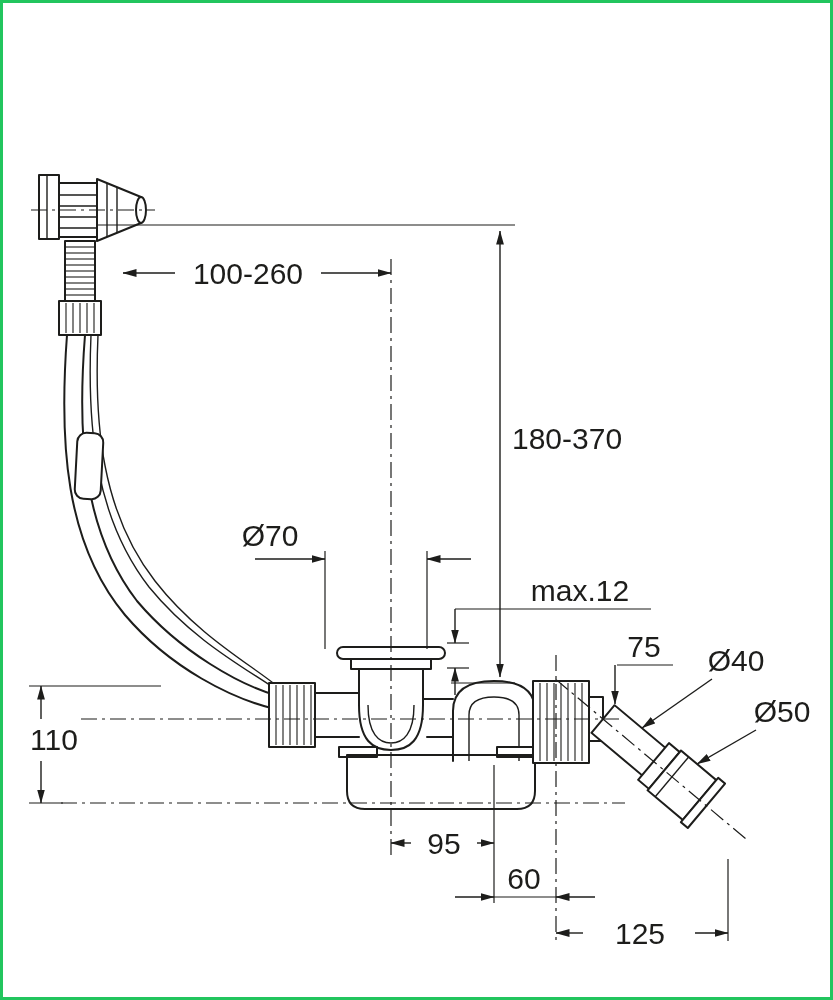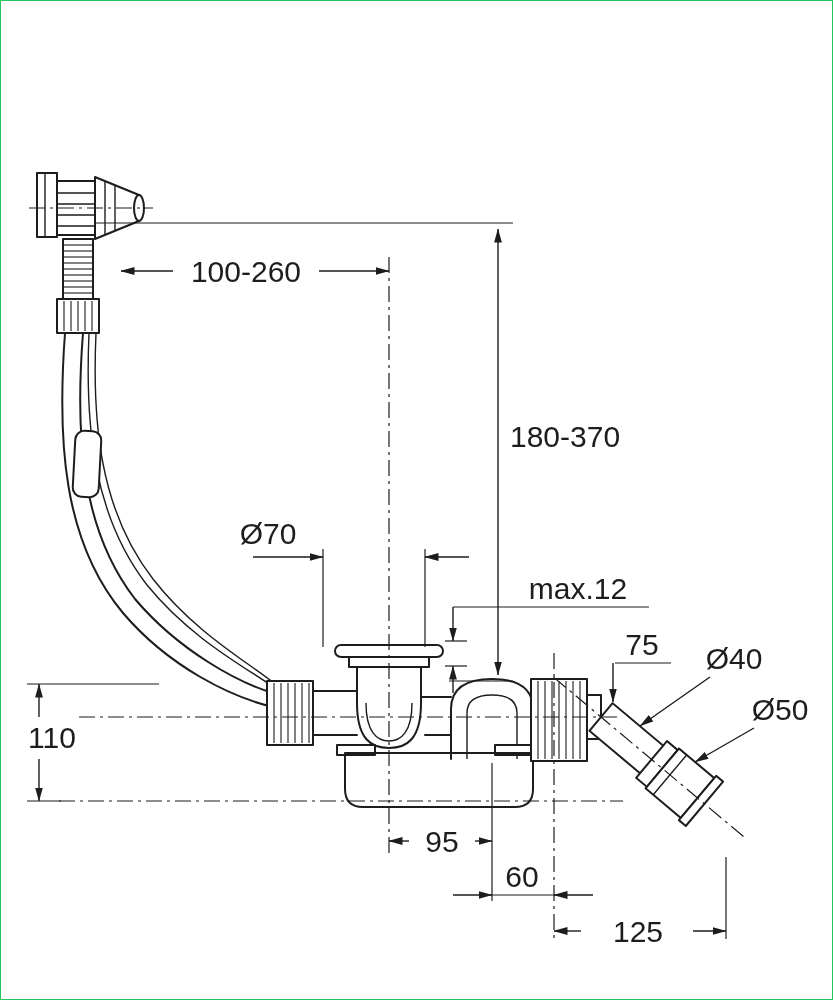--- a/index.html
+++ b/index.html
@@ -1,18 +1,18 @@
 <!DOCTYPE html>
 <html><head>
 <meta charset="utf-8">
 <style>
   html,body{margin:0;padding:0;background:#ffffff;}
   .page{
     width:833px;height:1000px;position:relative;
-    background:#ffffff;border:1px solid #22c55e;box-sizing:border-box;
+    background:#ffffff;border:3px solid #22c55e;box-sizing:border-box;
     font-family:"Liberation Sans", sans-serif;
   }
   svg{display:block;}
   svg text{
     font-family:"Liberation Sans", sans-serif;
     font-size:30px;
     fill:#1d1d1b;
   }
   .ol   {stroke:#1d1d1b;stroke-width:2;fill:none;stroke-linejoin:round;stroke-linecap:round;}
   .olf  {stroke:#1d1d1b;stroke-width:2;fill:#ffffff;stroke-linejoin:round;}

